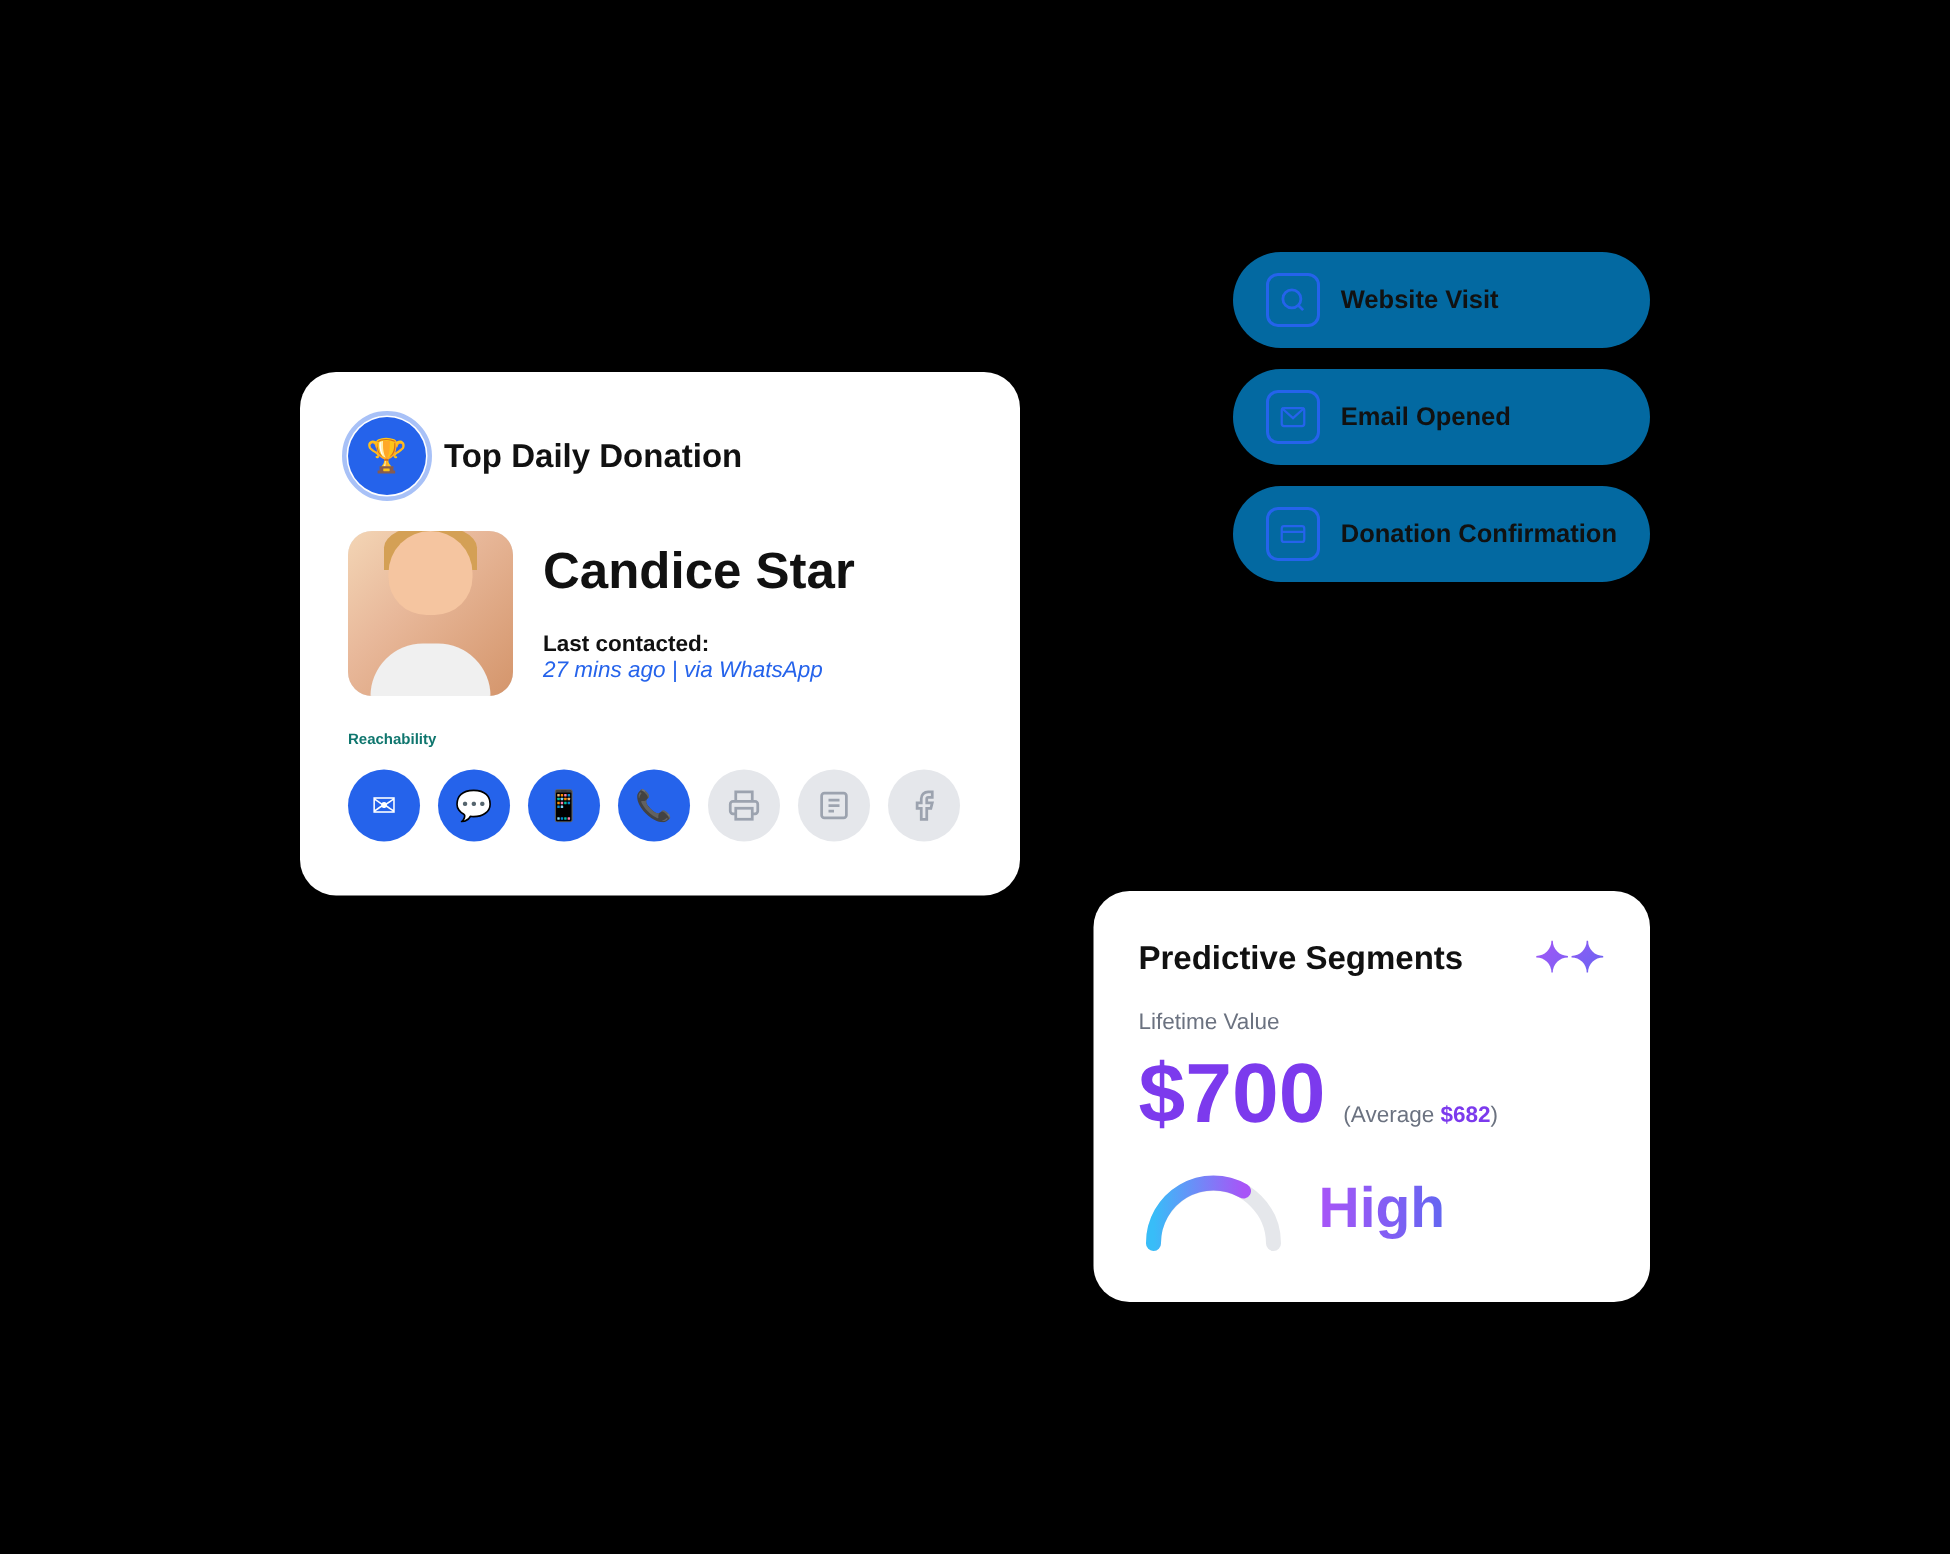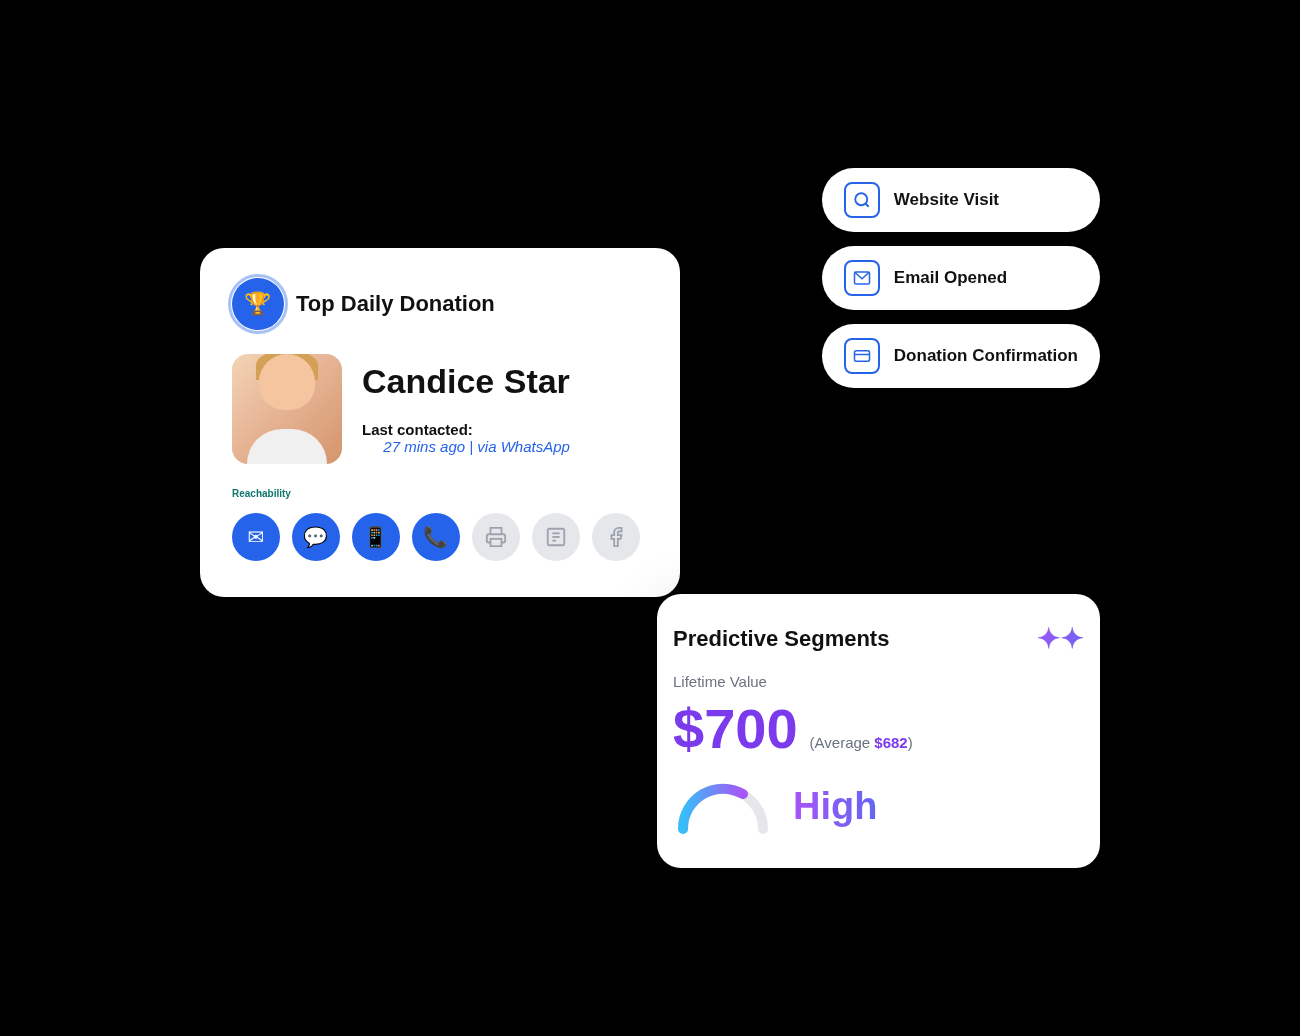--- a/index.html
+++ b/index.html
@@ -127,21 +127,20 @@
     .last-contacted-label {
       font-size: 15px;
       font-weight: 700;
       color: #111;
     }
     .last-contacted-value {
       font-size: 15px;
       color: #2563EB;
       font-style: italic;
       font-weight: 500;
-      text-align: right;
     }
     .stats-row {
       display: flex;
       gap: 40px;
       margin-bottom: 22px;
     }
     .stat-item {}
     .stat-label {
       font-size: 14px;
       color: #6b7280;
@@ -187,21 +186,21 @@
     .activity-pills {
       position: absolute;
       right: 0;
       top: 0;
       display: flex;
       flex-direction: column;
       gap: 14px;
       z-index: 4;
     }
     .pill {
-      background: #ffffff;
+      background: #0369a1;
       border-radius: 50px;
       padding: 14px 22px;
       display: flex;
       align-items: center;
       gap: 14px;
       box-shadow: 0 4px 20px rgba(0,0,0,0.12);
       font-size: 17px;
       font-weight: 600;
       color: #111;
       white-space: nowrap;
@@ -216,24 +215,24 @@
       justify-content: center;
       color: #2563EB;
       font-size: 16px;
     }
 
     
     .segments-card {
       position: absolute;
       right: 0;
       bottom: 0;
-      width: 443px;
+      width: 371px;
       background: #fff;
       border-radius: 24px;
-      padding: 28px 16px 34px;
+      padding: 28px 30px 34px;
       box-shadow: 0 10px 60px rgba(0,0,0,0.15);
       z-index: 3;
     }
     .segments-header {
       display: flex;
       align-items: center;
       justify-content: space-between;
       margin-bottom: 18px;
     }
     .segments-title {

